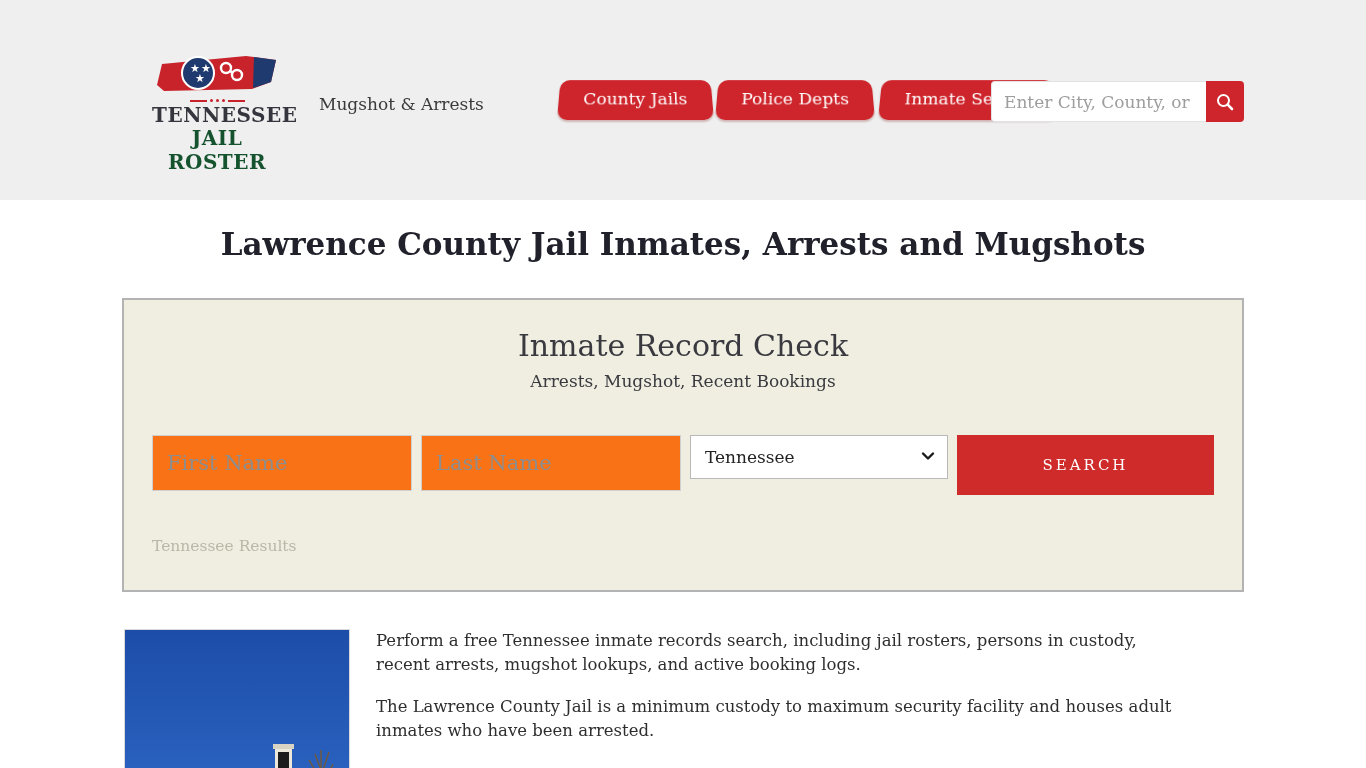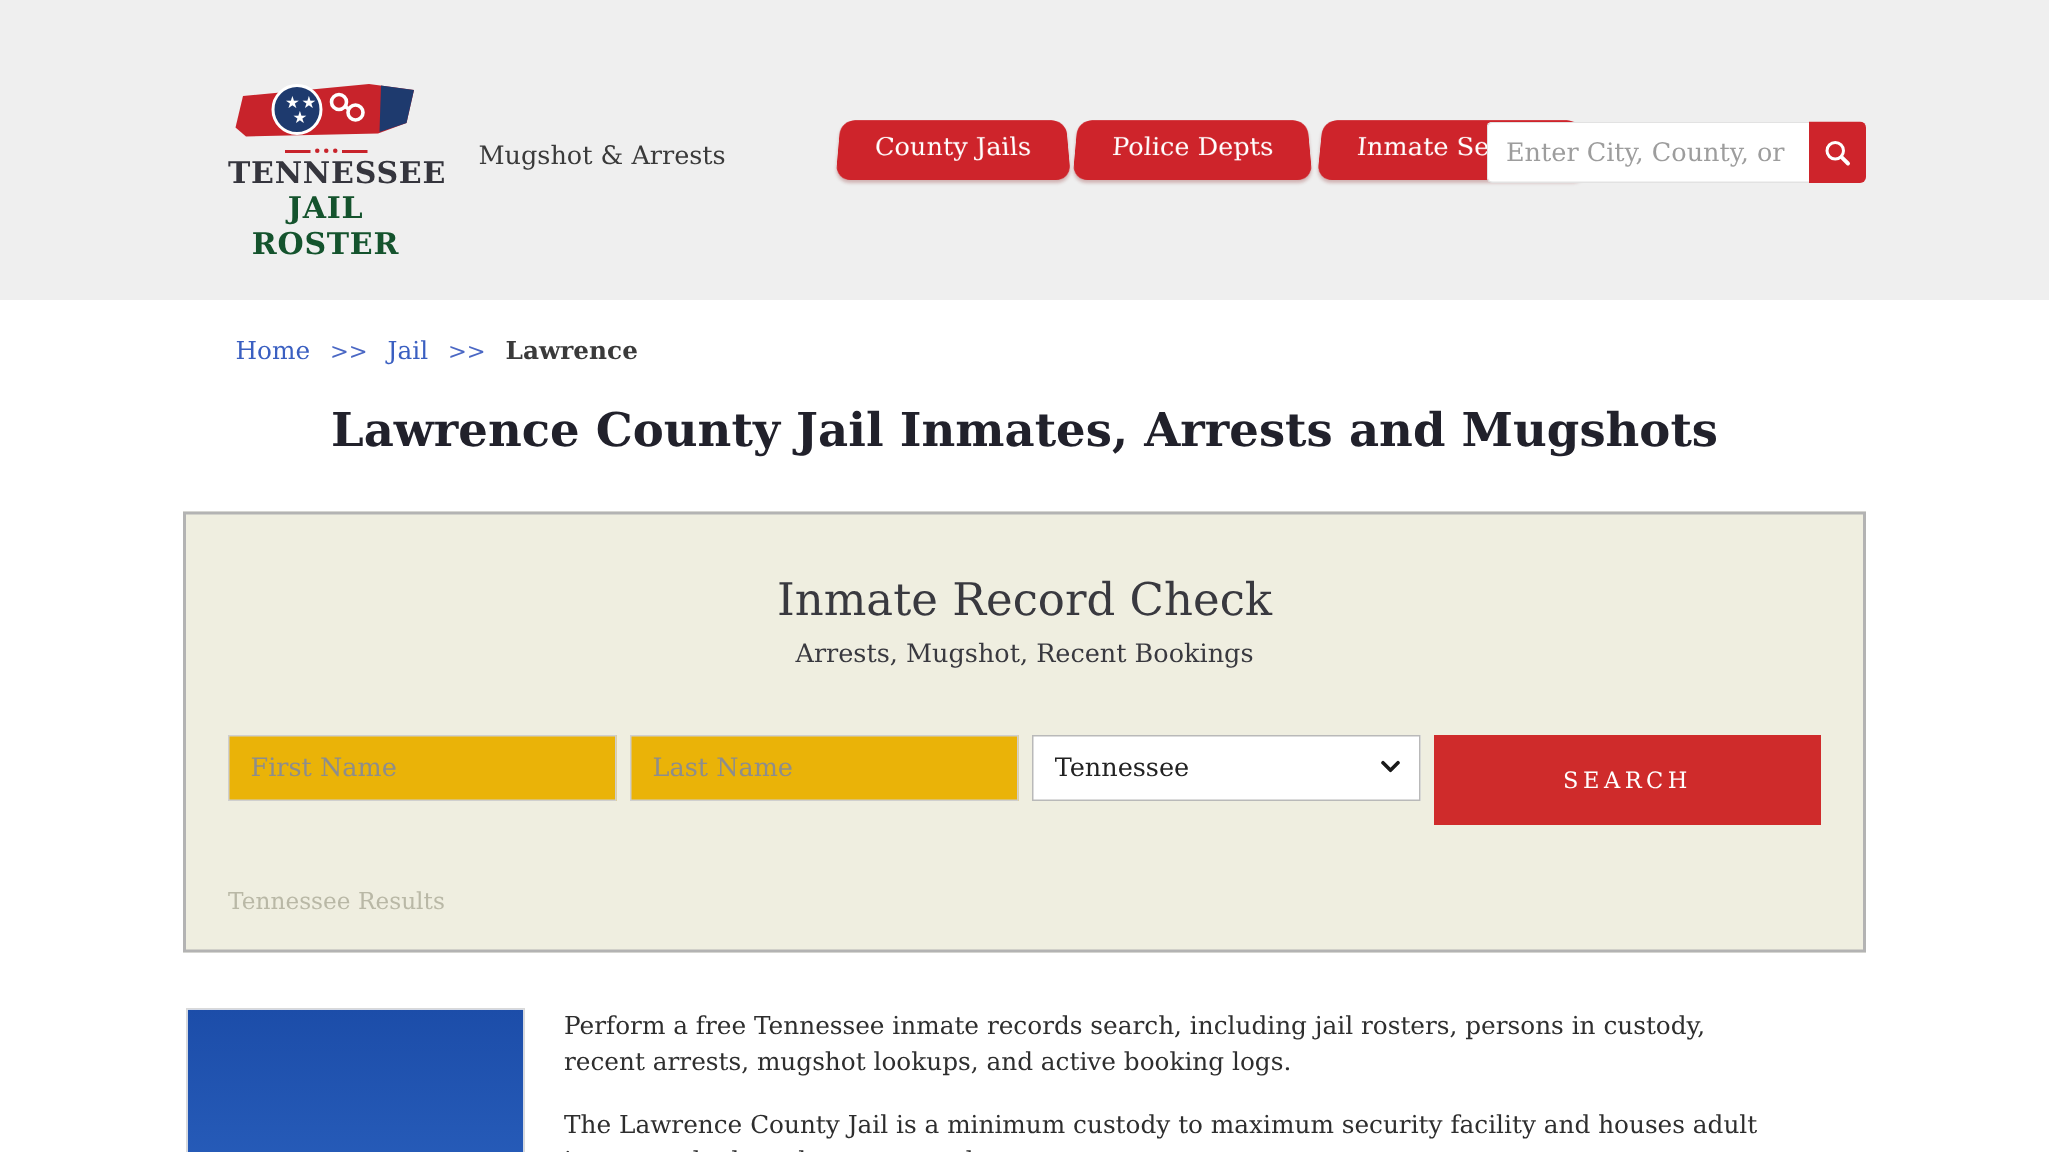--- a/index.html
+++ b/index.html
@@ -50,29 +50,29 @@
   .breadcrumb { margin: 24px 0 0 35px; font-size: 16.5px; }
   .breadcrumb a { color: #3a5fc1; text-decoration: none; cursor: pointer; }
   .breadcrumb .sep { color: #4a67c4; margin: 0 8px; font-size: 15px; }
   .breadcrumb .current { color: #3a3a3a; font-weight: 700; }
 
   .page-title { text-align: center; margin-top: 26px; font-size: 31px; font-weight: 700; color: #21212b; }
 
   
   .panel {
     margin-top: 36px; background: #efeee0; border: 2px solid #b3b3b3;
-    padding: 40px 28px 0 28px; height: 294px;
+    padding: 28px 28px 0 28px; height: 294px;
   }
   .panel-title { text-align: center; font-size: 30px; color: #39393f; font-weight: 400; }
   .panel-subtitle { text-align: center; font-size: 17px; color: #39393f; margin-top: 8px; }
 
   .form-row { display: flex; gap: 9px; margin-top: 44px; }
   .form-row input[type="text"] {
-    width: 260px; height: 44px; background: #eab308; border: 1px solid #cfcfcf;
-    padding: 0 14px; font-size: 17px; color: #444; outline: none;
+    width: 260px; height: 56px; background: #f97316; border: 1px solid #cfcfcf;
+    padding: 0 14px; font-size: 21px; color: #444; outline: none;
     font-family: "DejaVu Serif", "Liberation Serif", serif;
   }
   .form-row input::placeholder { color: #8d8d8d; }
   .select-wrap { position: relative; width: 260px; }
   .select-wrap select {
     width: 100%; height: 44px; background: #fff; border: 1px solid #b9b9b9;
     padding: 0 14px; font-size: 17px; color: #222;
     appearance: none; -webkit-appearance: none; outline: none; cursor: pointer;
     font-family: "DejaVu Serif", "Liberation Serif", serif;
   }
@@ -140,27 +140,20 @@
           <line x1="12.7" y1="12.7" x2="17" y2="17" stroke="#ffffff" stroke-width="2.6" stroke-linecap="round"></line>
         </svg>
       </button>
     </div>
 
   </div>
 </div>
 
 <div class="main-inner">
 
-  <div class="breadcrumb">
-    <a>Home</a>
-    <span class="sep">&gt;&gt;</span>
-    <a>Jail</a>
-    <span class="sep">&gt;&gt;</span>
-    <span class="current">Lawrence</span>
-  </div>
 
   <h1 class="page-title">Lawrence County Jail Inmates, Arrests and Mugshots</h1>
 
   <div class="panel">
     <div class="panel-title">Inmate Record Check</div>
     <div class="panel-subtitle">Arrests, Mugshot, Recent Bookings</div>
 
     <div class="form-row">
       <input type="text" placeholder="First Name" style="">
       <input type="text" placeholder="Last Name" style="">

